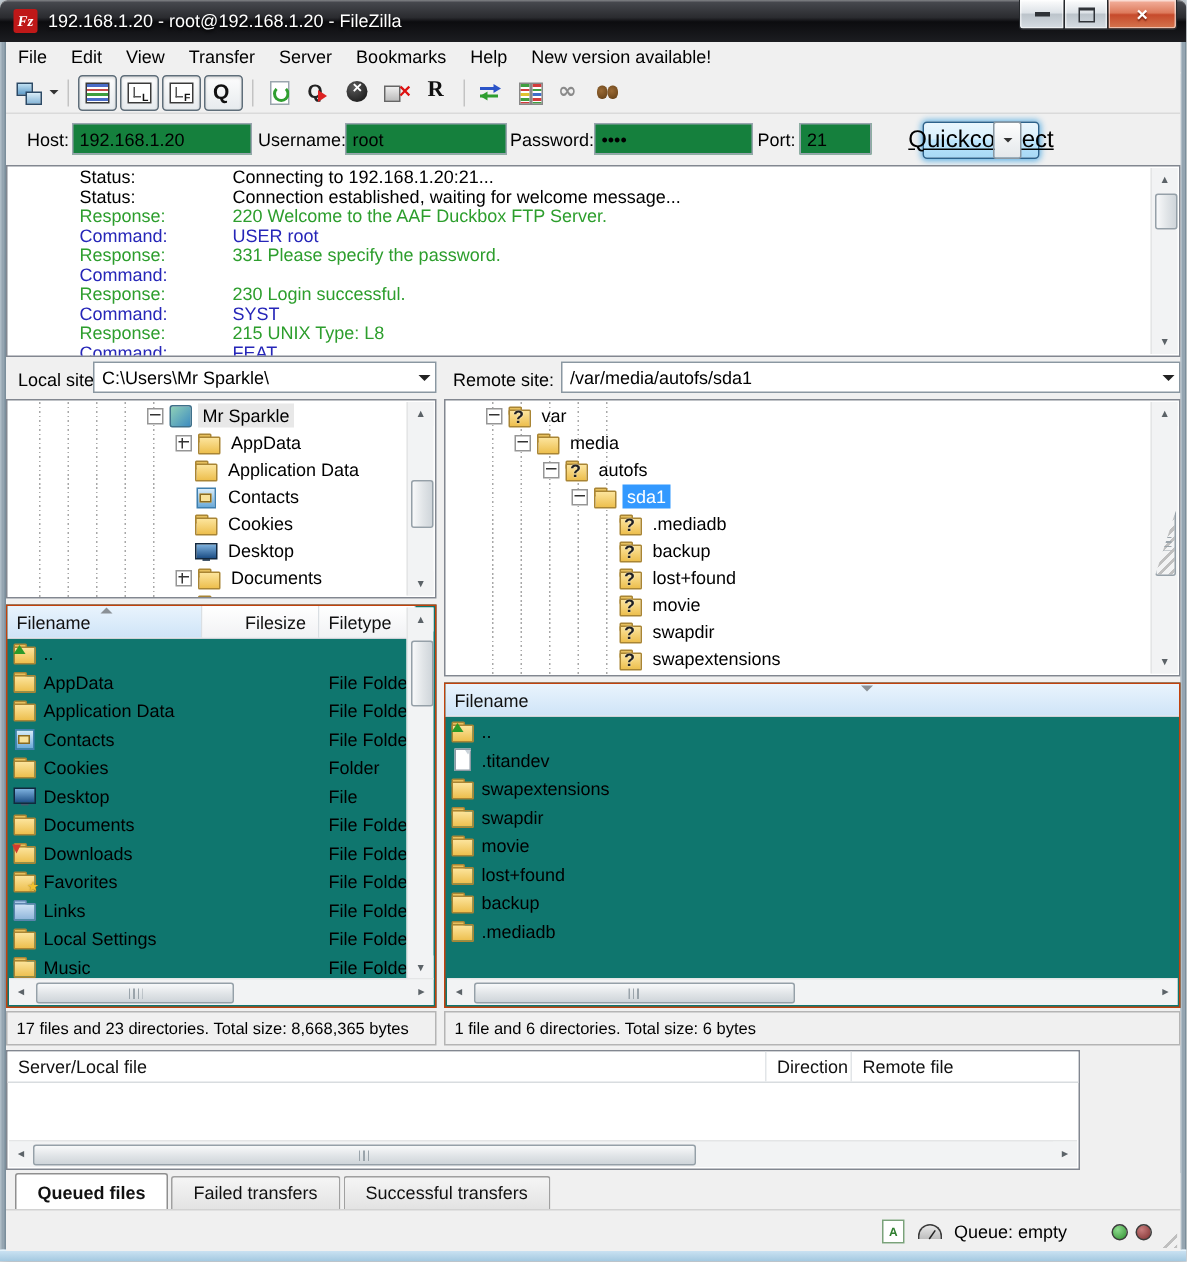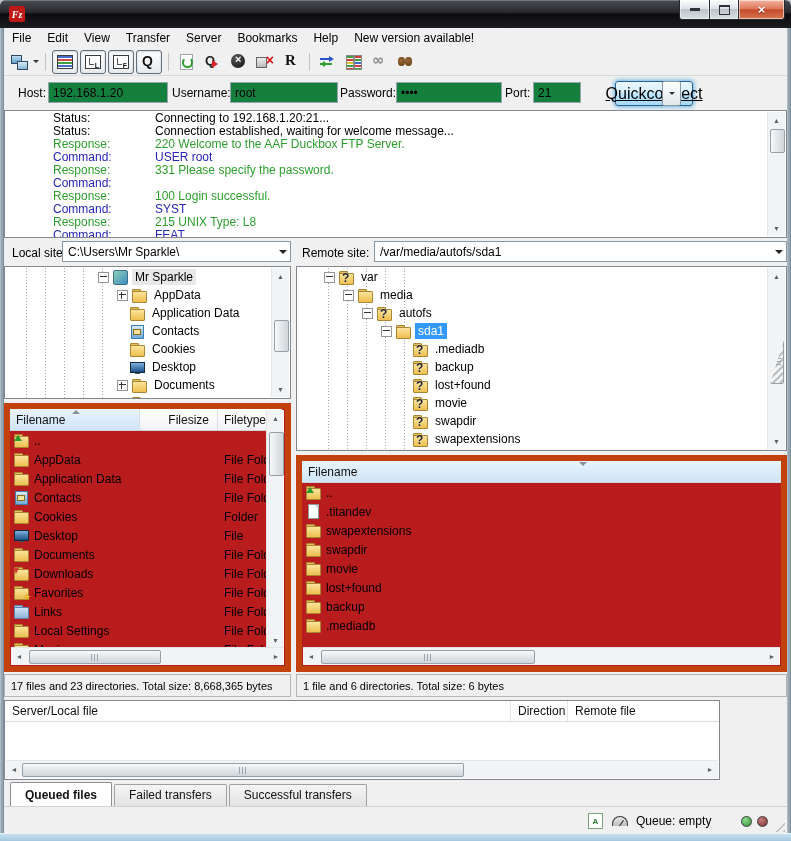--- a/index.html
+++ b/index.html
@@ -110,21 +110,21 @@
   .ficon .star{position:absolute;z-index:2;right:-1px;bottom:-2px;font:9px "DejaVu Sans",sans-serif;color:#f2c230;font-style:normal;text-shadow:0 0 1px #8a6a10;}
   .ficon .dl{position:absolute;z-index:2;left:0;top:2px;width:0;height:0;border:3px solid transparent;border-top:6px solid #d23b2f;}
   .ficon.user::after{content:"";position:absolute;left:1px;top:0;width:13px;height:13px;background:linear-gradient(135deg,#8fd0b8,#3e8cc0);border:1px solid #3f7089;border-radius:2px;}
   .ficon.contacts::after{content:"";position:absolute;left:2px;top:1px;width:11px;height:12px;background:linear-gradient(#d8ecfa,#6aa9d8);border:1px solid #3f7fae;}
   .ficon.contacts::before{content:"";position:absolute;z-index:2;left:4px;top:5px;width:6px;height:4px;background:#f8e29a;border:1px solid #8a6a20;}
   .ficon.desktop::after{content:"";position:absolute;left:1px;top:2px;width:13px;height:9px;background:linear-gradient(#7db1de,#1d4f86);border:1px solid #12283f;}
   .ficon.desktop::before{content:"";position:absolute;left:6px;top:12px;width:5px;height:2px;background:#44586c;}
   .ficon.file::after{content:"";position:absolute;left:3px;top:0;width:9px;height:13px;background:#fff;border:1px solid #8d9aa5;}
   .ficon.file::before{content:"";position:absolute;z-index:2;right:3px;top:1px;width:0;height:0;border:2px solid transparent;border-top:3px solid #c9d2d9;}
   
-  .listbox{position:absolute;background:#b91c1c;border:6px solid #c2410c;box-sizing:border-box;overflow:hidden;padding-left:12px;}
+  .listbox{position:absolute;background:#0f766e;border:1px solid #c2410c;box-sizing:border-box;overflow:hidden;padding-left:12px;}
   .hrow{position:absolute;left:0;top:0;right:0;height:21px;display:flex;border-bottom:1px solid #cdd2d7;background:#fff;}
   .hcol{position:relative;display:flex;align-items:center;font-size:12px;color:#111;border-right:1px solid #dadfe3;box-sizing:border-box;background:linear-gradient(#ffffff,#f1f2f4);flex:none;}
   .hcol.sorted{background:linear-gradient(#e9f4fd,#cfe4f7);}
   .hcol .ht{padding-left:6px;white-space:nowrap;}
   .hcol.num .ht{margin-left:auto;padding-right:8px;}
   .sort-up,.sort-dn{position:absolute;top:1px;left:50%;margin-left:-3px;width:0;height:0;border-left:4px solid transparent;border-right:4px solid transparent;}
   .sort-up{border-bottom:4px solid #8a9096;}
   .sort-dn{border-top:4px solid #8a9096;}
   .rows{position:absolute;left:0;top:22px;right:0;bottom:18px;overflow:hidden;}
   .file-row{display:flex;align-items:center;height:19px;font-size:12px;white-space:nowrap;}
@@ -153,20 +153,21 @@
   .led.red{left:753px;background:radial-gradient(circle at 35% 30%,#c87c7c,#7e3030);}
   .grip{position:absolute;right:2px;bottom:2px;width:12px;height:12px;background:repeating-linear-gradient(135deg,#bfbfbf 0 2px,transparent 2px 5px);clip-path:polygon(100% 0,100% 100%,0 100%);}
 </style>
 </head>
 <body>
 
 <div class="window">
 
   <div class="titlebar">
     <span class="app-icon">Fz</span>
+    <span class="title-text">192.168.1.20 - root@192.168.1.20 - FileZilla</span>
     <div class="win-btns">
       <span class="wb min">
           <i class="mingl"></i>
         </span>
       <span class="wb max">
           <i class="maxgl"></i>
         </span>
       <span class="wb close" style="background:linear-gradient(#f4b3a0,#dd7a5c 45%,#c64a2b 52%,#d5764f);">
           <i class="xgl">×</i>
         </span>
@@ -275,21 +276,21 @@
         </div>
         <div class="log-row">
           <span class="log-label response">Response:</span>
           <span class="log-text response">331 Please specify the password.</span>
         </div>
         <div class="log-row">
           <span class="log-label command">Command:</span>
         </div>
         <div class="log-row">
           <span class="log-label response">Response:</span>
-          <span class="log-text response">100 Login successful.</span>
+          <span class="log-text response">230 Login successful.</span>
         </div>
         <div class="log-row">
           <span class="log-label command">Command:</span>
           <span class="log-text command">SYST</span>
         </div>
         <div class="log-row">
           <span class="log-label response">Response:</span>
           <span class="log-text response">215 UNIX Type: L8</span>
         </div>
         <div class="log-row">

